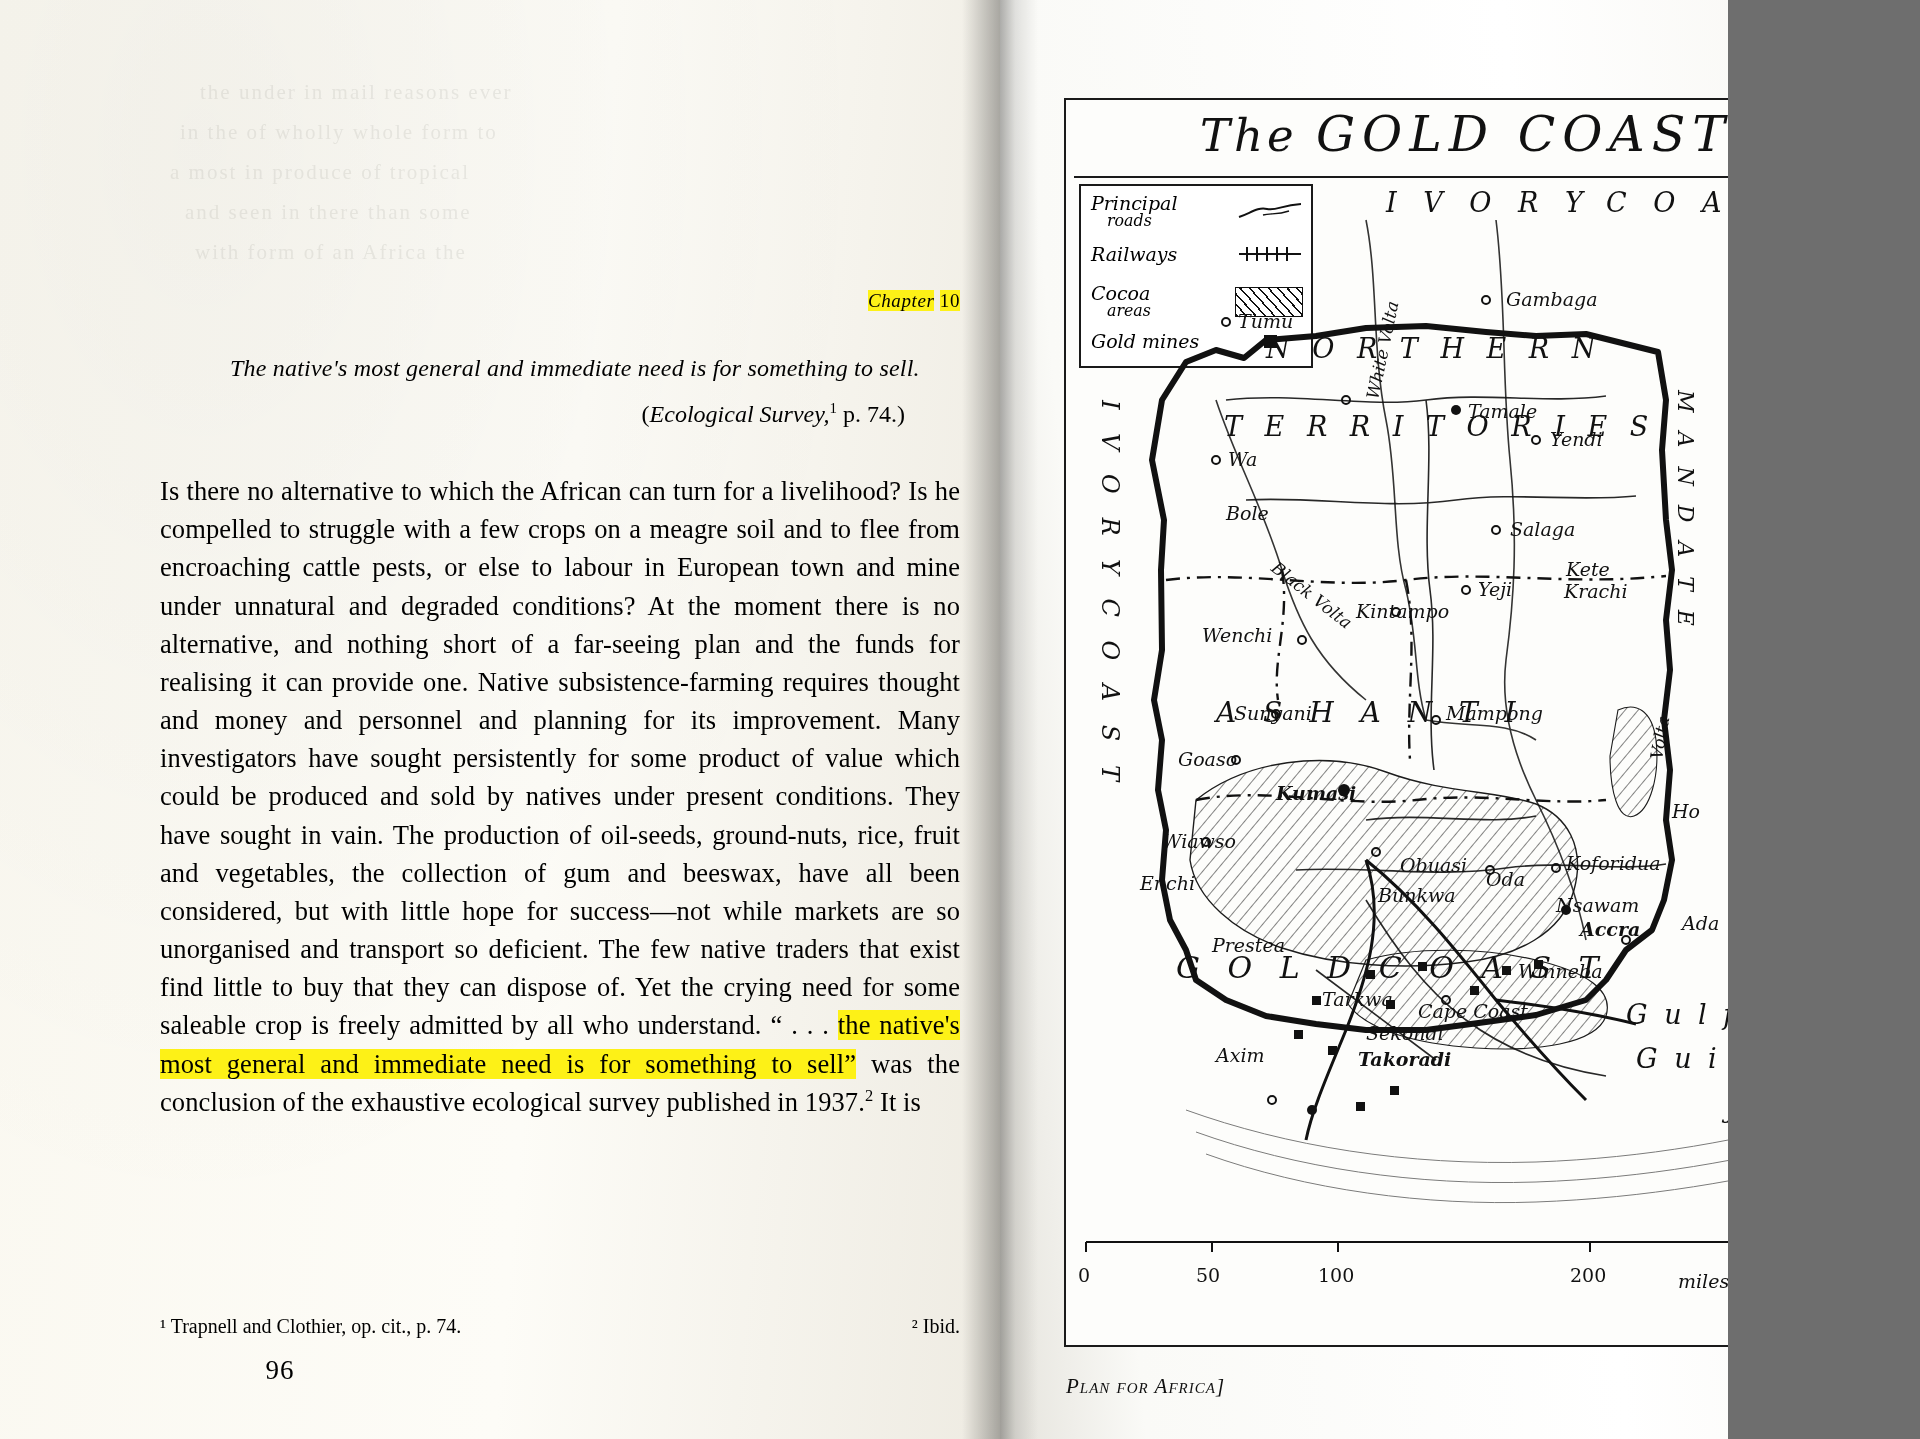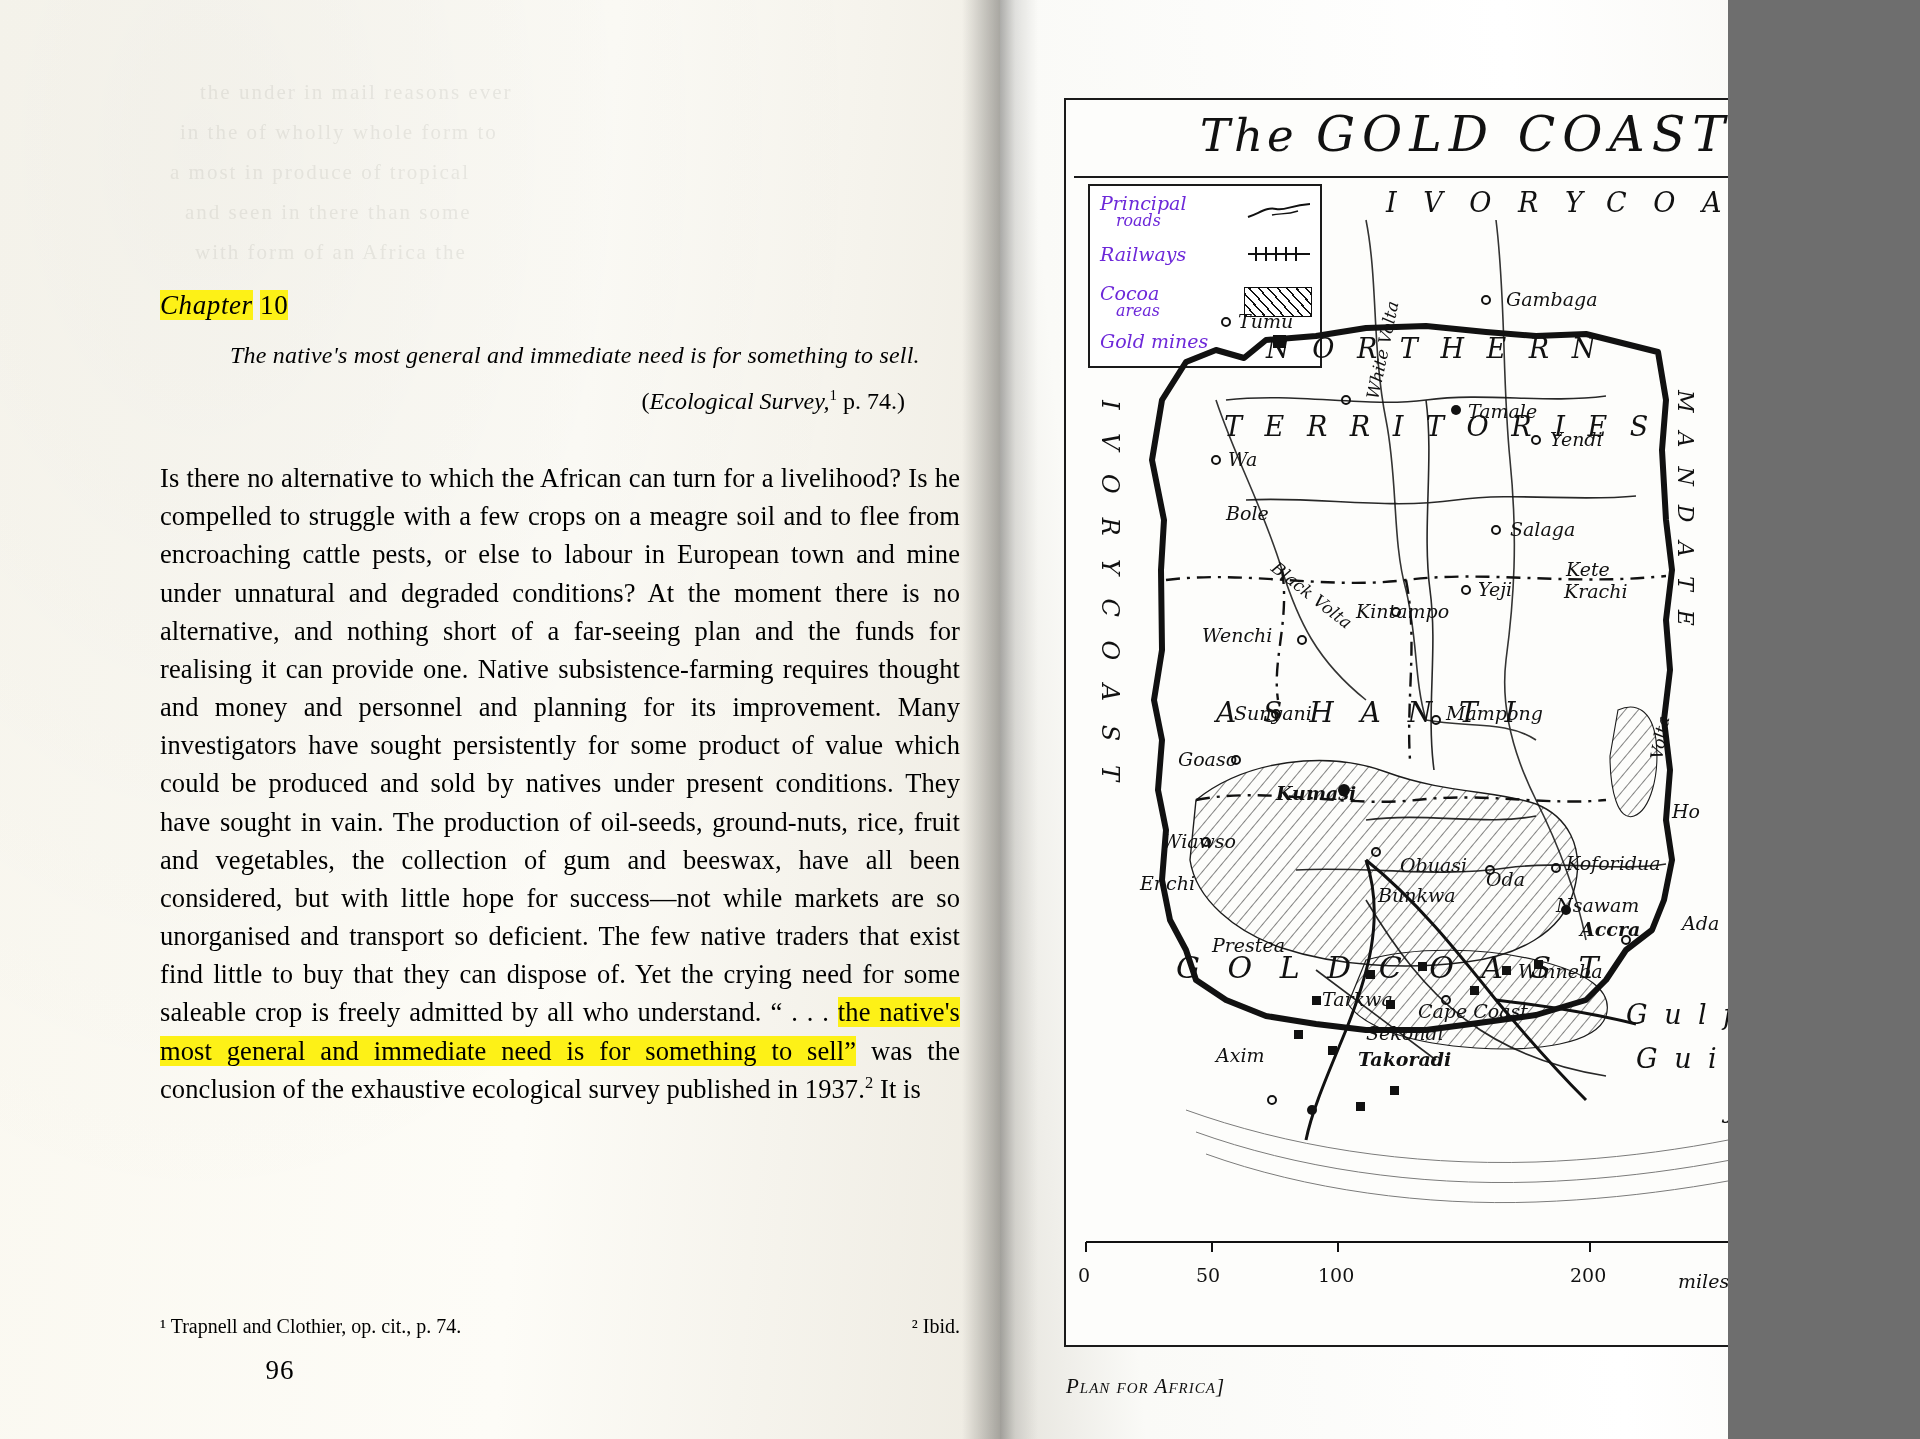--- a/index.html
+++ b/index.html
@@ -41,24 +41,24 @@
     user-select: none;
   }
 
   .text-col {
     position: absolute;
     left: 160px;
     top: 290px;
     width: 800px;
   }
   .chapter-line {
-    text-align: left;
+    text-align: right;
     font-style: italic;
-    font-size: 27px;
-    margin-bottom: 18px;
+    font-size: 19px;
+    margin-bottom: 40px;
     letter-spacing: 0.6px;
   }
   .chapter-line .num { font-style: normal; }
   .hl { background: #fdf117; }
   .hl-soft { background: #fdf117; }
 
   h1.chapter-title {
     text-align: center;
     font-size: 38px;
     font-weight: normal;
@@ -156,30 +156,30 @@
   .title-rule {
     position: absolute;
     left: 8px; right: 8px;
     top: 76px;
     height: 2px;
     background: #1a1a1a;
   }
 
   .legend {
     position: absolute;
-    left: 22px;
+    left: 13px;
     top: 84px;
     width: 230px;
     height: 180px;
     border: 2px solid #1a1a1a;
     background: #fff;
     font-family: "DejaVu Serif", serif;
     font-style: italic;
     font-size: 19px;
-    color: #6d28d9;
+    color: #000000;
   }
   .legend-row {
     position: absolute;
     left: 10px;
     width: 212px;
     display: flex;
     align-items: center;
     justify-content: space-between;
   }
   .legend-label { line-height: 1.02; }

